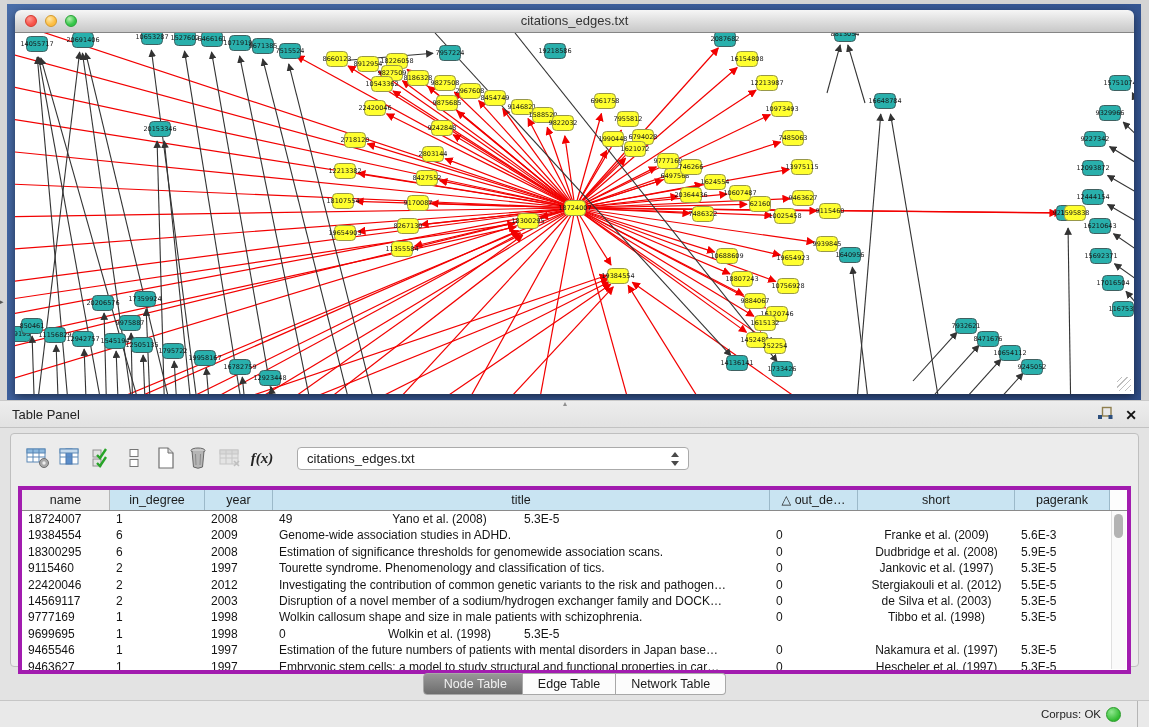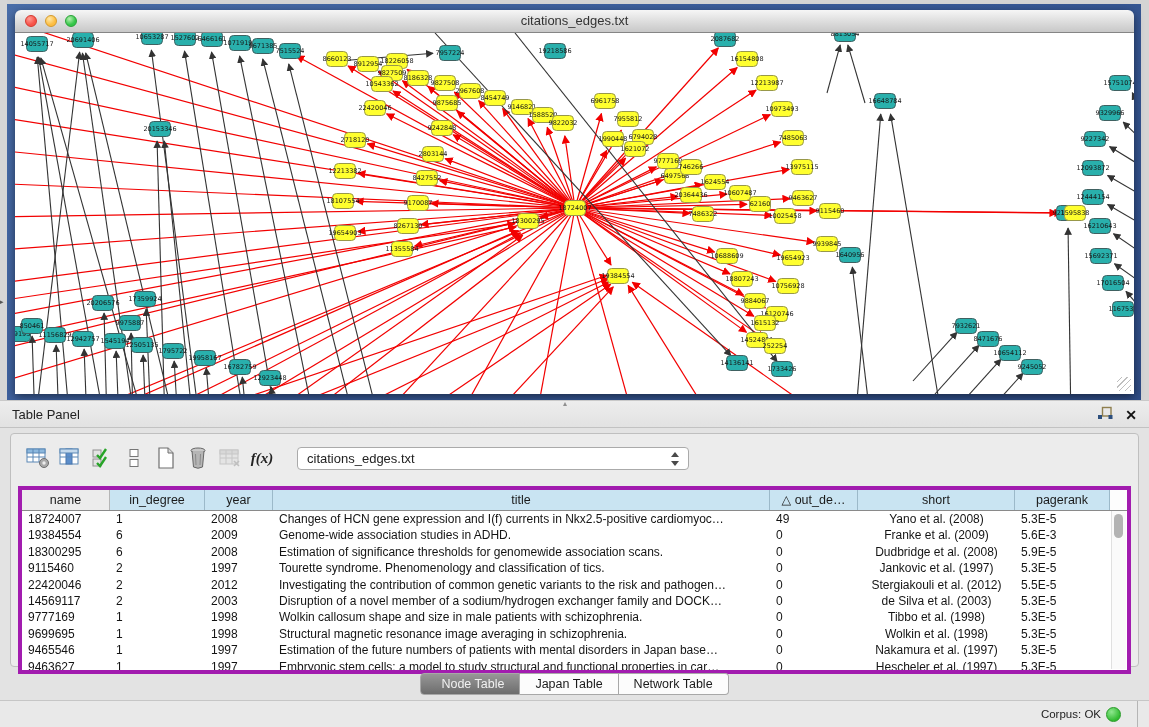--- a/index.html
+++ b/index.html
@@ -755,21 +755,20 @@
             <div class="th" style="width: 88px;">△ out_de…</div>
             <div class="th" style="width: 157px;">short</div>
             <div class="th" style="width: 95px;">pagerank</div>
             <div class="th filler"></div>
           </div>
         <div class="tbody">
             <div class="tr">
               <div class="td align-left" style="width: 88px;">18724007</div>
               <div class="td align-left" style="width: 95px;">1</div>
               <div class="td align-left" style="width: 68px;">2008</div>
-              <div class="td align-left" style="width: 497px;">Changes of HCN gene expression and I(f) currents in Nkx2.5-positive cardiomyoc…</div>
               <div class="td align-left" style="width: 88px;">49</div>
               <div class="td align-center" style="width: 157px;">Yano et al. (2008)</div>
               <div class="td align-left" style="width: 95px;">5.3E-5</div>
             </div>
             <div class="tr">
               <div class="td align-left" style="width: 88px;">19384554</div>
               <div class="td align-left" style="width: 95px;">6</div>
               <div class="td align-left" style="width: 68px;">2009</div>
               <div class="td align-left" style="width: 497px;">Genome-wide association studies in ADHD.</div>
               <div class="td align-left" style="width: 88px;">0</div>
@@ -818,21 +817,20 @@
               <div class="td align-left" style="width: 68px;">1998</div>
               <div class="td align-left" style="width: 497px;">Wolkin callosum shape and size in male patients with schizophrenia.</div>
               <div class="td align-left" style="width: 88px;">0</div>
               <div class="td align-center" style="width: 157px;">Tibbo et al. (1998)</div>
               <div class="td align-left" style="width: 95px;">5.3E-5</div>
             </div>
             <div class="tr">
               <div class="td align-left" style="width: 88px;">9699695</div>
               <div class="td align-left" style="width: 95px;">1</div>
               <div class="td align-left" style="width: 68px;">1998</div>
-              <div class="td align-left" style="width: 497px;">Structural magnetic resonance image averaging in schizophrenia.</div>
               <div class="td align-left" style="width: 88px;">0</div>
               <div class="td align-center" style="width: 157px;">Wolkin et al. (1998)</div>
               <div class="td align-left" style="width: 95px;">5.3E-5</div>
             </div>
             <div class="tr">
               <div class="td align-left" style="width: 88px;">9465546</div>
               <div class="td align-left" style="width: 95px;">1</div>
               <div class="td align-left" style="width: 68px;">1997</div>
               <div class="td align-left" style="width: 497px;">Estimation of the future numbers of patients with mental disorders in Japan base…</div>
               <div class="td align-left" style="width: 88px;">0</div>
@@ -850,21 +848,21 @@
             </div>
           </div>
         <div class="vscroll">
           <div class="vthumb"></div>
         </div>
       </div>
     </div>
 
     <div class="tabbar">
         <div class="tab selected">Node Table</div>
-        <div class="tab">Japan Table</div>
+        <div class="tab">Edge Table</div>
         <div class="tab">Network Table</div>
       </div>
   </div>
 </div>
 
 <div class="status-bar">
   <span class="memory">Corpus: OK</span>
   <span class="mem-dot"></span>
   <span class="status-div"></span>
 </div>

